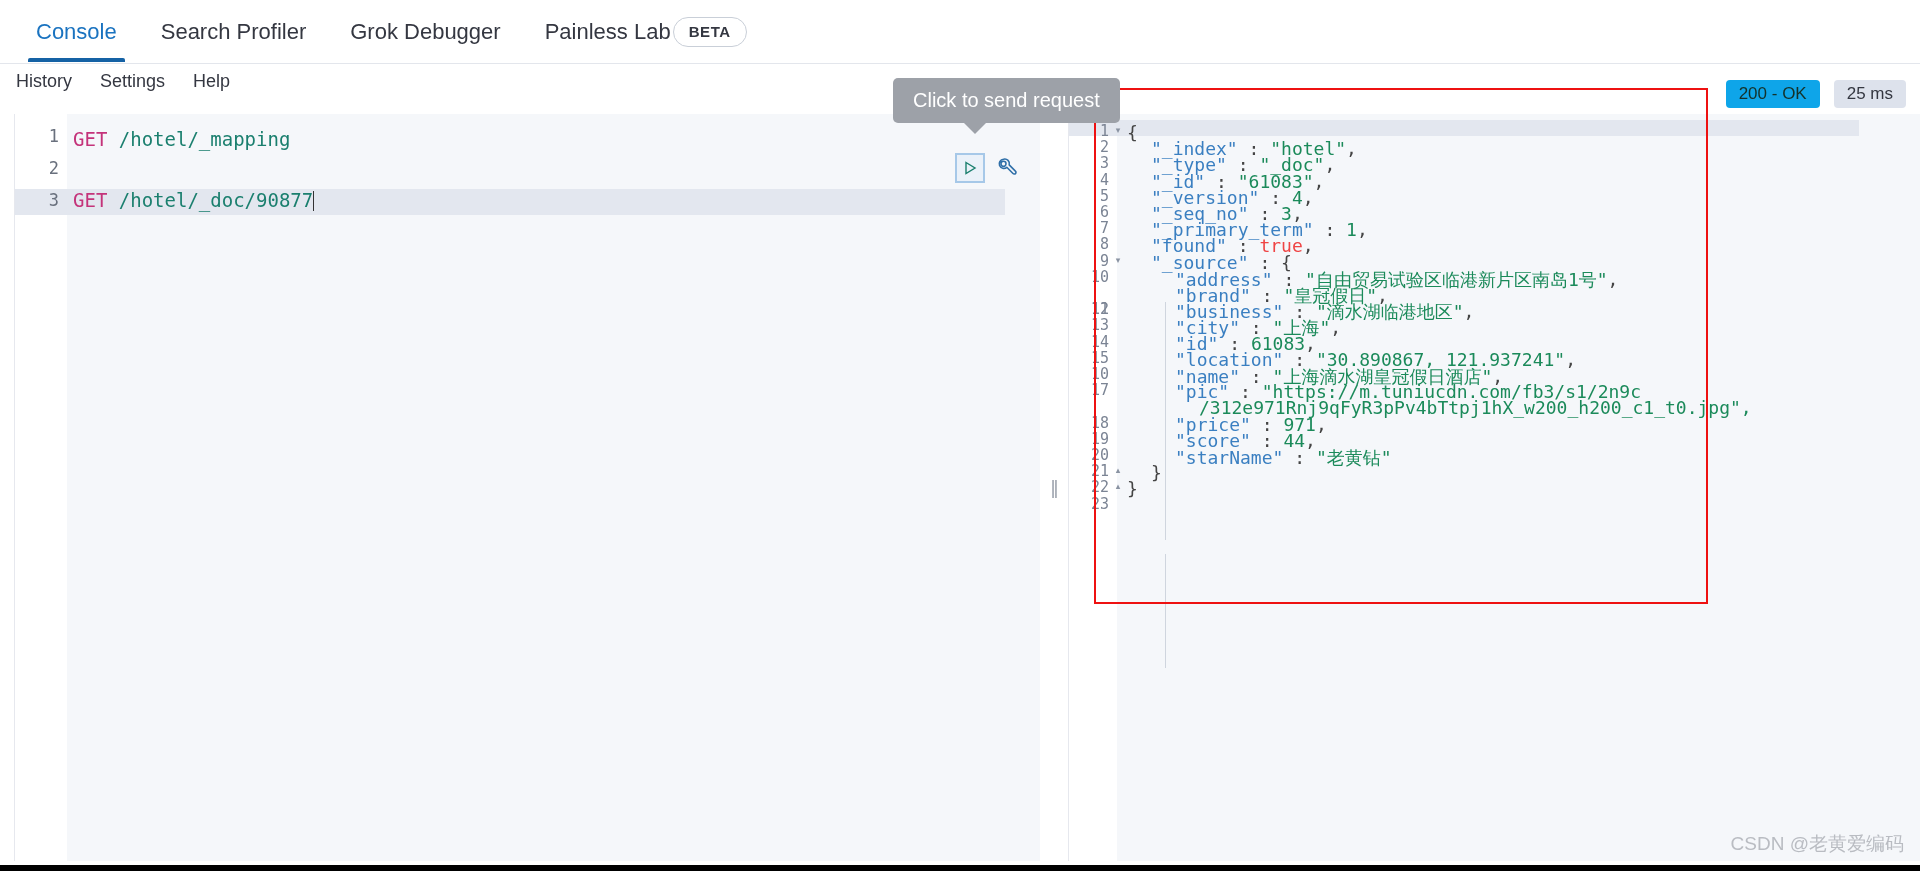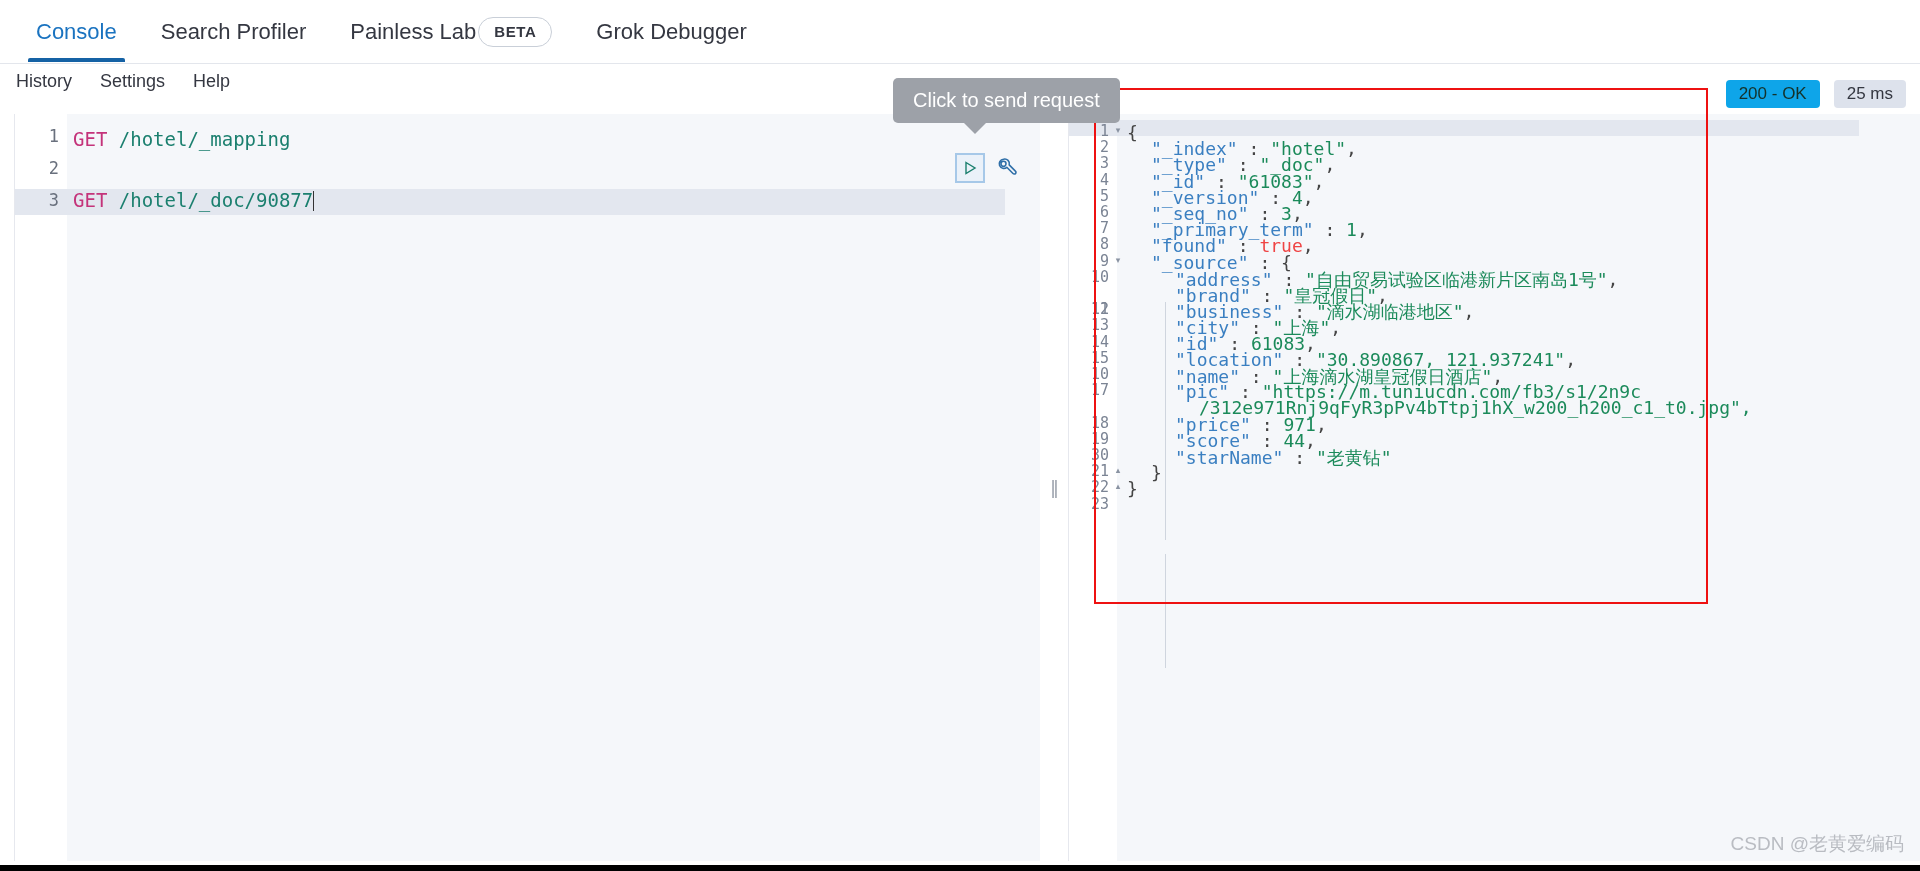--- a/index.html
+++ b/index.html
@@ -221,25 +221,25 @@
 <div class="app">
 
   <div class="tabbar">
     <div class="tab active">
       <span>Console</span>
     </div>
     <div class="tab">
       <span>Search Profiler</span>
     </div>
     <div class="tab">
+      <span>Grok Debugger</span>
+    </div>
+    <div class="tab">
       <span>Painless Lab</span>
       <span class="beta-badge">BETA</span>
-    </div>
-    <div class="tab">
-      <span>Grok Debugger</span>
     </div>
   </div>
 
   <div class="submenu">
     <div class="submenu-item">History</div>
     <div class="submenu-item">Settings</div>
     <div class="submenu-item">Help</div>
   </div>
 
   <div class="editor-panel">
@@ -317,21 +317,21 @@
         <div class="rline" style="top: 234.8px; left: 106px; z-index: 3;"><span class="k">"location"</span><span class="p"> : </span><span class="s">"30.890867, 121.937241"</span><span class="p">,</span></div>
         <div class="rln" style="top: 251px;">10</div>
         <div class="rline" style="top: 251px; left: 106px; z-index: 3;"><span class="k">"name"</span><span class="p"> : </span><span class="s">"上海滴水湖皇冠假日酒店"</span><span class="p">,</span></div>
         <div class="rln" style="top: 267.2px;">17</div>
         <div class="rline" style="top: 267.2px; left: 106px; z-index: 3;"><span class="k">"pic"</span><span class="p"> : </span><span class="s">"https://m.tuniucdn.com/fb3/s1/2n9c</span><span class="p"></span></div>
         <div class="rline" style="top: 283.4px; left: 130px; z-index: 3;"><span class="s">/312e971Rnj9qFyR3pPv4bTtpj1hX_w200_h200_c1_t0.jpg",</span></div>
         <div class="rln" style="top: 299.6px;">18</div>
         <div class="rline" style="top: 299.6px; left: 106px; z-index: 3;"><span class="k">"price"</span><span class="p"> : </span><span class="n">971</span><span class="p">,</span></div>
         <div class="rln" style="top: 315.8px;">19</div>
         <div class="rline" style="top: 315.8px; left: 106px; z-index: 3;"><span class="k">"score"</span><span class="p"> : </span><span class="n">44</span><span class="p">,</span></div>
-        <div class="rln" style="top: 332px;">30</div>
+        <div class="rln" style="top: 332px;">20</div>
         <div class="rline" style="top: 332px; left: 106px; z-index: 3;"><span class="k">"starName"</span><span class="p"> : </span><span class="s">"老黄钻"</span><span class="p"></span></div>
         <div class="rln" style="top: 348.2px;">21</div>
         <div class="fold" style="top: 351.2px; left: 43px;">▴</div>
         <div class="rline" style="top: 348.2px; left: 82px; z-index: 3;"><span class="p">}</span></div>
         <div class="rln" style="top: 364.4px;">22</div>
         <div class="fold" style="top: 367.4px; left: 43px;">▴</div>
         <div class="rline" style="top: 364.4px; left: 58px; z-index: 3;"><span class="p">}</span></div>
         <div class="rln" style="top: 380.6px;">23</div>
         <div class="rline" style="top: 380.6px; left: 58px; z-index: 3;"><span class="p"></span></div>
       </div>

